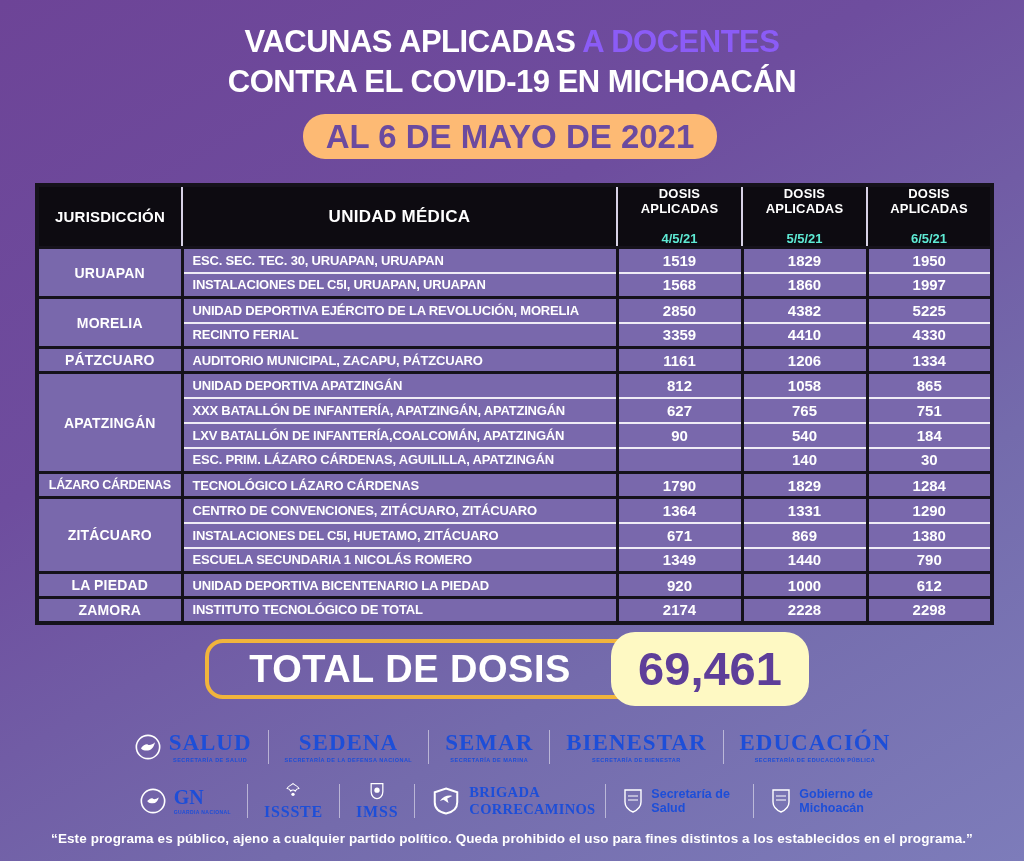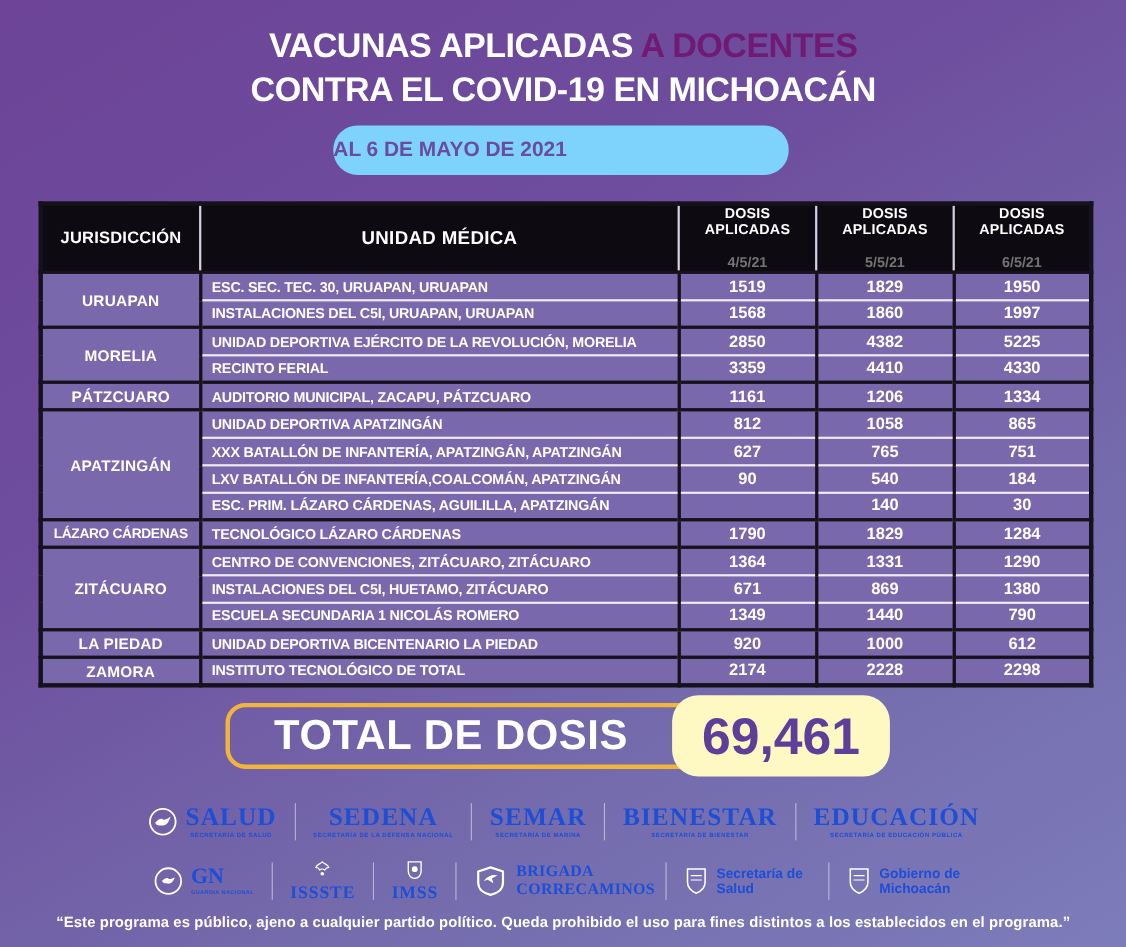--- a/index.html
+++ b/index.html
@@ -5,37 +5,37 @@
   html,body { margin:0; padding:0; }
   body {
     width:1024px; height:861px; position:relative; overflow:hidden;
     background:linear-gradient(150deg,#6d4497 0%,#6e4d9e 35%,#746bac 70%,#7d7cba 100%);
     font-family:"Liberation Sans", sans-serif;
     -webkit-font-smoothing:antialiased;
   }
   
   .title-line1 { position:absolute; top:24px; left:0; width:100%; text-align:center;
     font-size:31px; font-weight:800; letter-spacing:-0.5px; color:#ffffff; }
-  .title-line1 .accent { color:#701a75; }
+  .title-line1 .accent { color:#8b5cf6; }
   .title-line2 { position:absolute; top:64px; left:0; width:100%; text-align:center;
     font-size:31px; font-weight:800; letter-spacing:-0.5px; color:#ffffff; }
   .date-badge { position:absolute; top:114px; left:303px; width:414px; height:45px;
-    background:#7dd3fc; border-radius:22px; color:#6b4a9f; font-size:19px; font-weight:800;
-    text-align:left; line-height:46px; letter-spacing:0px; }
+    background:#fdba74; border-radius:22px; color:#6b4a9f; font-size:33px; font-weight:800;
+    text-align:center; line-height:46px; letter-spacing:0px; }
   
   table.vax { position:absolute; left:35px; top:183px; width:955px;
     border-collapse:collapse; table-layout:fixed; border:4px solid #15121b; }
   thead tr { height:54px; }
   thead th { background:#0d0b11; color:#ffffff; font-weight:800; vertical-align:middle;
     border-left:2px solid #d8d2e6; padding:0; }
   thead th:first-child { border-left:none; }
   th.h-jur { font-size:15px; letter-spacing:0.2px; }
   th.h-unit { font-size:17px; letter-spacing:0.3px; }
   .hdr-dosis { font-size:13px; line-height:1.12; width:86px; margin:0 auto; letter-spacing:0.2px; }
-  .hdr-date { color:#737373; font-size:13px; margin-top:15px; }
+  .hdr-date { color:#5eead4; font-size:13px; margin-top:15px; }
   tbody tr { height:25px; }
   tbody td { background:#7968ac; color:#ffffff; font-weight:800; padding:0;
     border-top:2px solid #efecf6; vertical-align:middle; }
   tr.gstart td { border-top:3px solid #15121b; }
   td.c-jur { text-align:center; font-size:14px; letter-spacing:0.2px; }
   td.c-jur.long { font-size:12.5px; letter-spacing:-0.3px; }
   td.c-unit { text-align:left; padding-left:9px; font-size:13px; letter-spacing:-0.2px; }
   td.c-unit, td.c-dose { border-left:3px solid #15121b; }
   td.c-dose { text-align:center; font-size:15px; }
   

